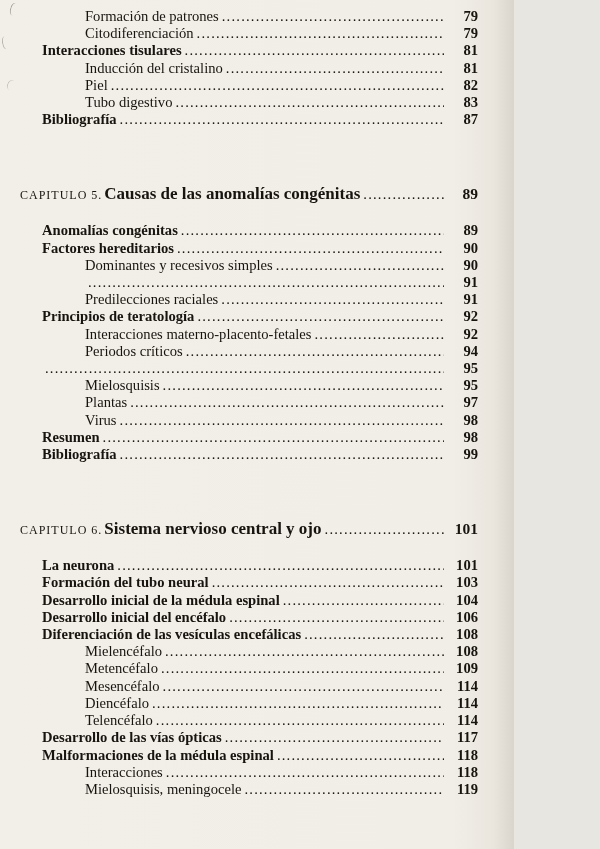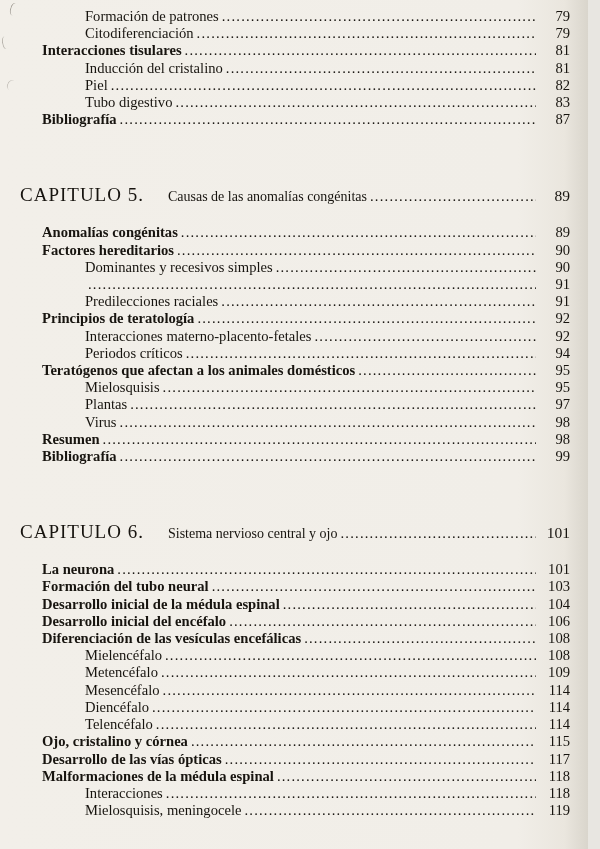--- a/index.html
+++ b/index.html
@@ -1,26 +1,26 @@
 <!DOCTYPE html>
 <html><head>
 <meta charset="utf-8">
 <style>
   * { margin: 0; padding: 0; box-sizing: border-box; }
   html, body { width: 600px; }
   body { background: #e8e6e1; font-family: "Liberation Serif", serif; }
 
   .page {
     position: relative;
-    width: 588px;
+    width: 514px;
     height: 849px;
     overflow: hidden;
     background: linear-gradient(to right, #f2efe9 0%, #f1eee8 88%, #eae6de 96%, #d9d5cc 100%);
     color: #17140f;
-    padding: 8px 18px 0 20px;
+    padding: 8px 36px 0 20px;
   }
 
   
   .row {
     display: flex;
     align-items: baseline;
     font-size: 14.6px;
     line-height: 17.2px;
   }
   .row.l1 { padding-left: 22px; font-weight: bold; }
@@ -37,40 +37,40 @@
     letter-spacing: 1.2px;
     font-size: 14.6px;
   }
   .dots::after {
     content: "...................................................................................................................................................";
   }
 
   .pagenum {
     min-width: 30px;
     text-align: right;
-    font-weight: normal;
+    font-weight: bold;
     white-space: nowrap;
   }
 
   
   .chapter-row {
     display: flex;
     align-items: baseline;
     margin-top: 56px;
     margin-bottom: 18px;
   }
   .chapter-label {
-    font-size: 19px;
+    font-size: 12px;
     letter-spacing: 1px;
     white-space: nowrap;
   }
   .chapter-title {
-    font-size: 14px;
-    font-weight: normal;
-    margin-left: 24px;
+    font-size: 17px;
+    font-weight: bold;
+    margin-left: 2px;
     white-space: nowrap;
   }
   .chapter-row .pagenum { font-size: 15.5px; }
 
   
   .mark {
     position: absolute;
     border-left: 1.5px solid rgba(70, 64, 56, 0.45);
     border-radius: 50%;
     pointer-events: none;
@@ -161,21 +161,20 @@
         <span class="label">Interacciones materno-placento-fetales</span>
         <span class="dots"></span>
         <span class="pagenum">92</span>
       </div>
       <div class="row l2">
         <span class="label">Periodos críticos</span>
         <span class="dots"></span>
         <span class="pagenum">94</span>
       </div>
       <div class="row l1">
-        <span class="label">Teratógenos que afectan a los animales domésticos</span>
         <span class="dots"></span>
         <span class="pagenum">95</span>
       </div>
       <div class="row l2">
         <span class="label">Mielosquisis</span>
         <span class="dots"></span>
         <span class="pagenum">95</span>
       </div>
       <div class="row l2">
         <span class="label">Plantas</span>
@@ -247,25 +246,20 @@
         <span class="label">Diencéfalo</span>
         <span class="dots"></span>
         <span class="pagenum">114</span>
       </div>
       <div class="row l2">
         <span class="label">Telencéfalo</span>
         <span class="dots"></span>
         <span class="pagenum">114</span>
       </div>
       <div class="row l1">
-        <span class="label">Ojo, cristalino y córnea</span>
-        <span class="dots"></span>
-        <span class="pagenum">115</span>
-      </div>
-      <div class="row l1">
         <span class="label">Desarrollo de las vías ópticas</span>
         <span class="dots"></span>
         <span class="pagenum">117</span>
       </div>
       <div class="row l1">
         <span class="label">Malformaciones de la médula espinal</span>
         <span class="dots"></span>
         <span class="pagenum">118</span>
       </div>
       <div class="row l2">

